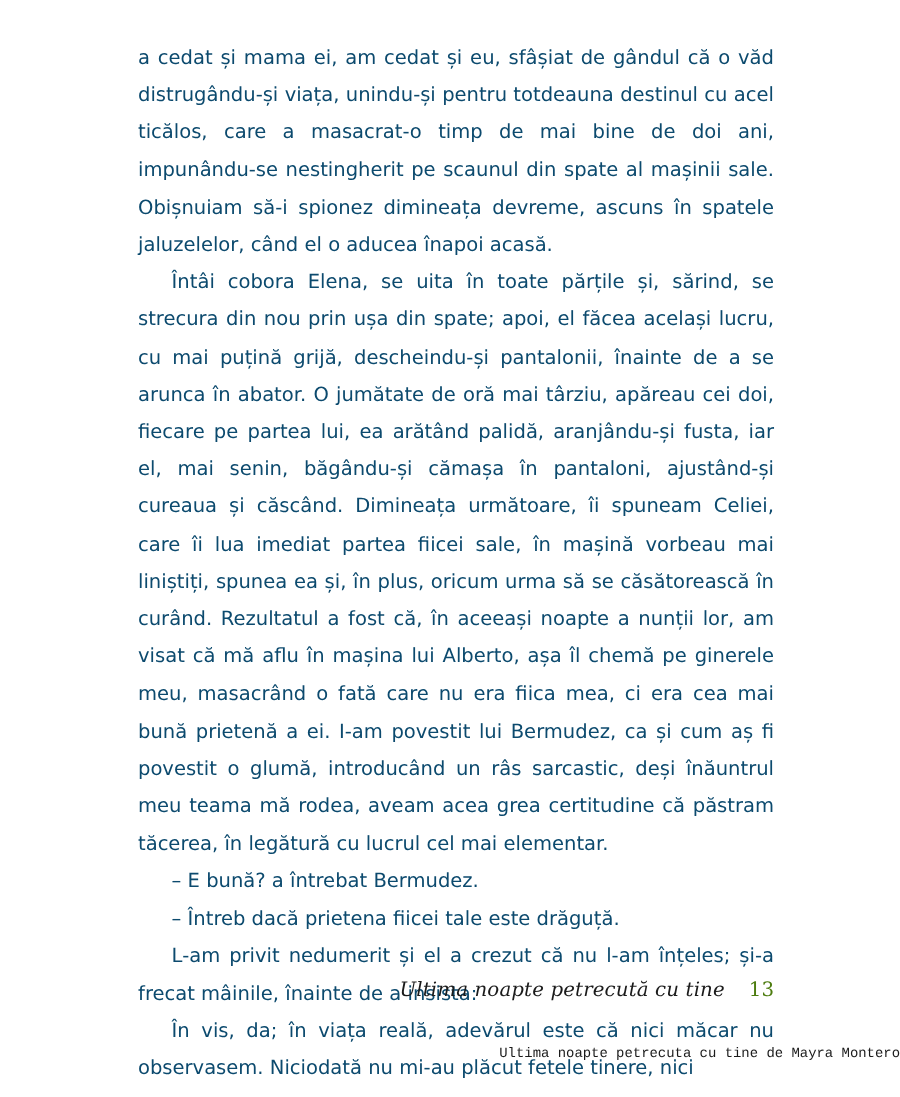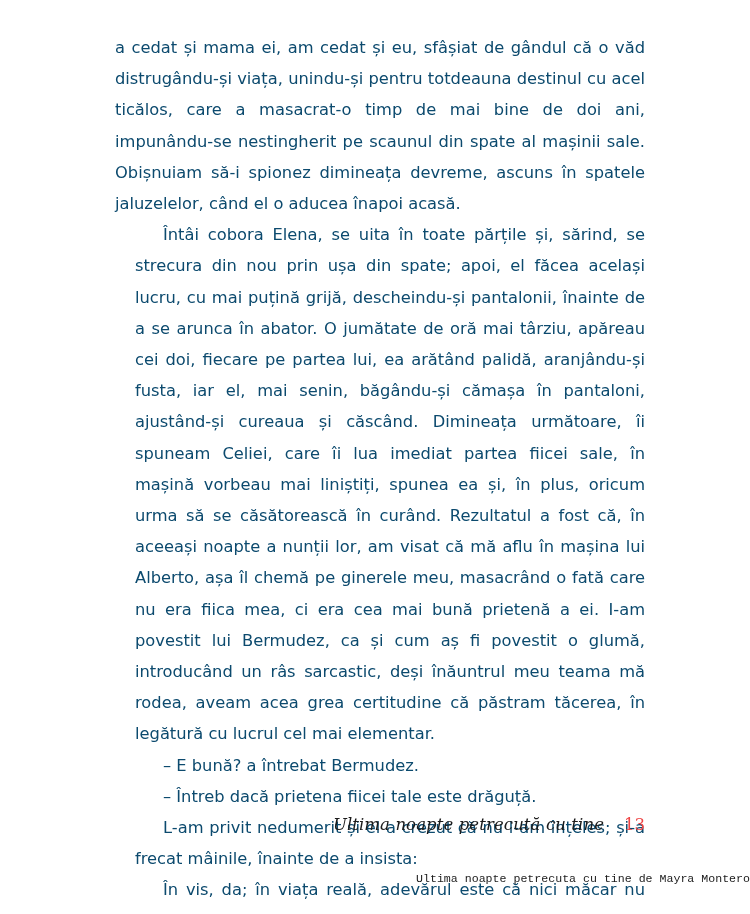--- a/index.html
+++ b/index.html
@@ -33,21 +33,20 @@
     font-size: 16.3px;
     line-height: 31.2px;
     text-align: justify;
     text-justify: inter-word;
     color: #0c4a6e;
     -webkit-hyphens: none;
     hyphens: none;
   }
   .para.indent {
     text-indent: 28px;
-    margin-left: 20px;
   }
   
   .para::after {
     content: "";
     display: inline-block;
     width: 100%;
   }
   .para.noafter::after {
     content: none;
   }
@@ -64,21 +63,21 @@
   .footer-title {
     font-family: "DejaVu Serif", serif;
     font-style: italic;
     font-size: 16.5px;
     color: #1b1b1b;
     letter-spacing: 0.1px;
   }
   .footer-pageno {
     font-family: "DejaVu Serif", serif;
     font-size: 16.5px;
-    color: #ef4444;
+    color: #4d7c0f;
   }
   .caption {
     position: absolute;
     left: 0;
     top: 872px;
     width: 750px;
     text-align: right;
     font-size: 11.6px;
     color: #1b1b1b;
     font-family: Liberation Mono, monospace;

